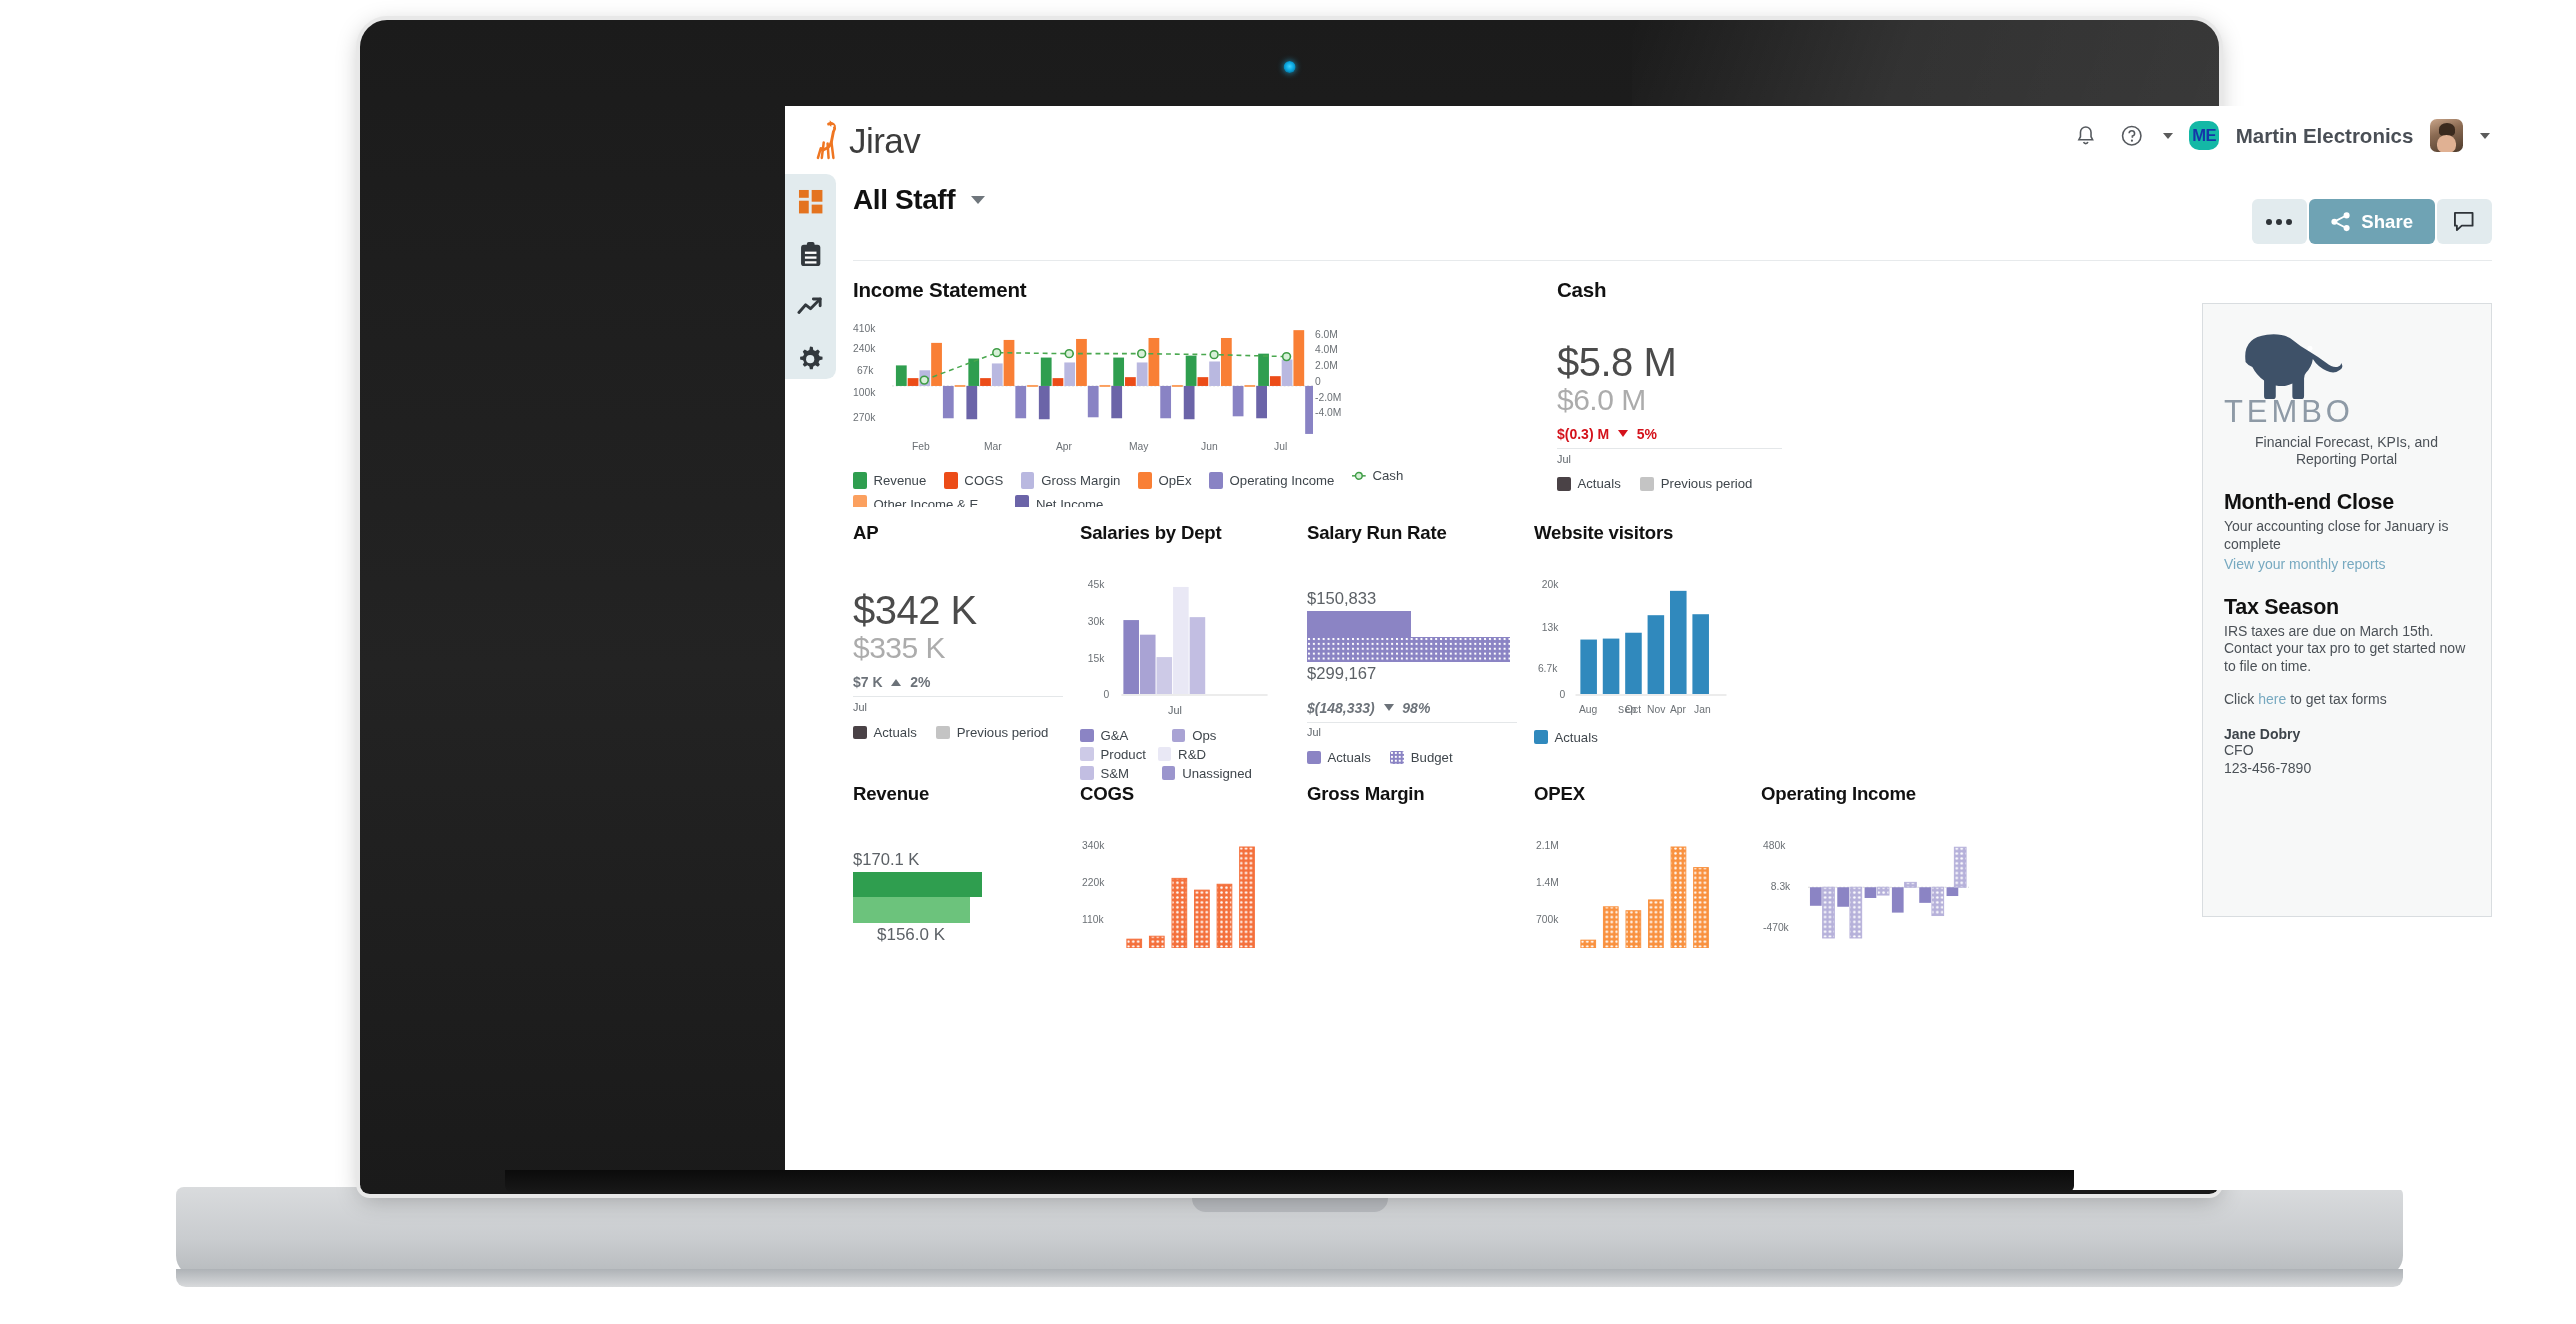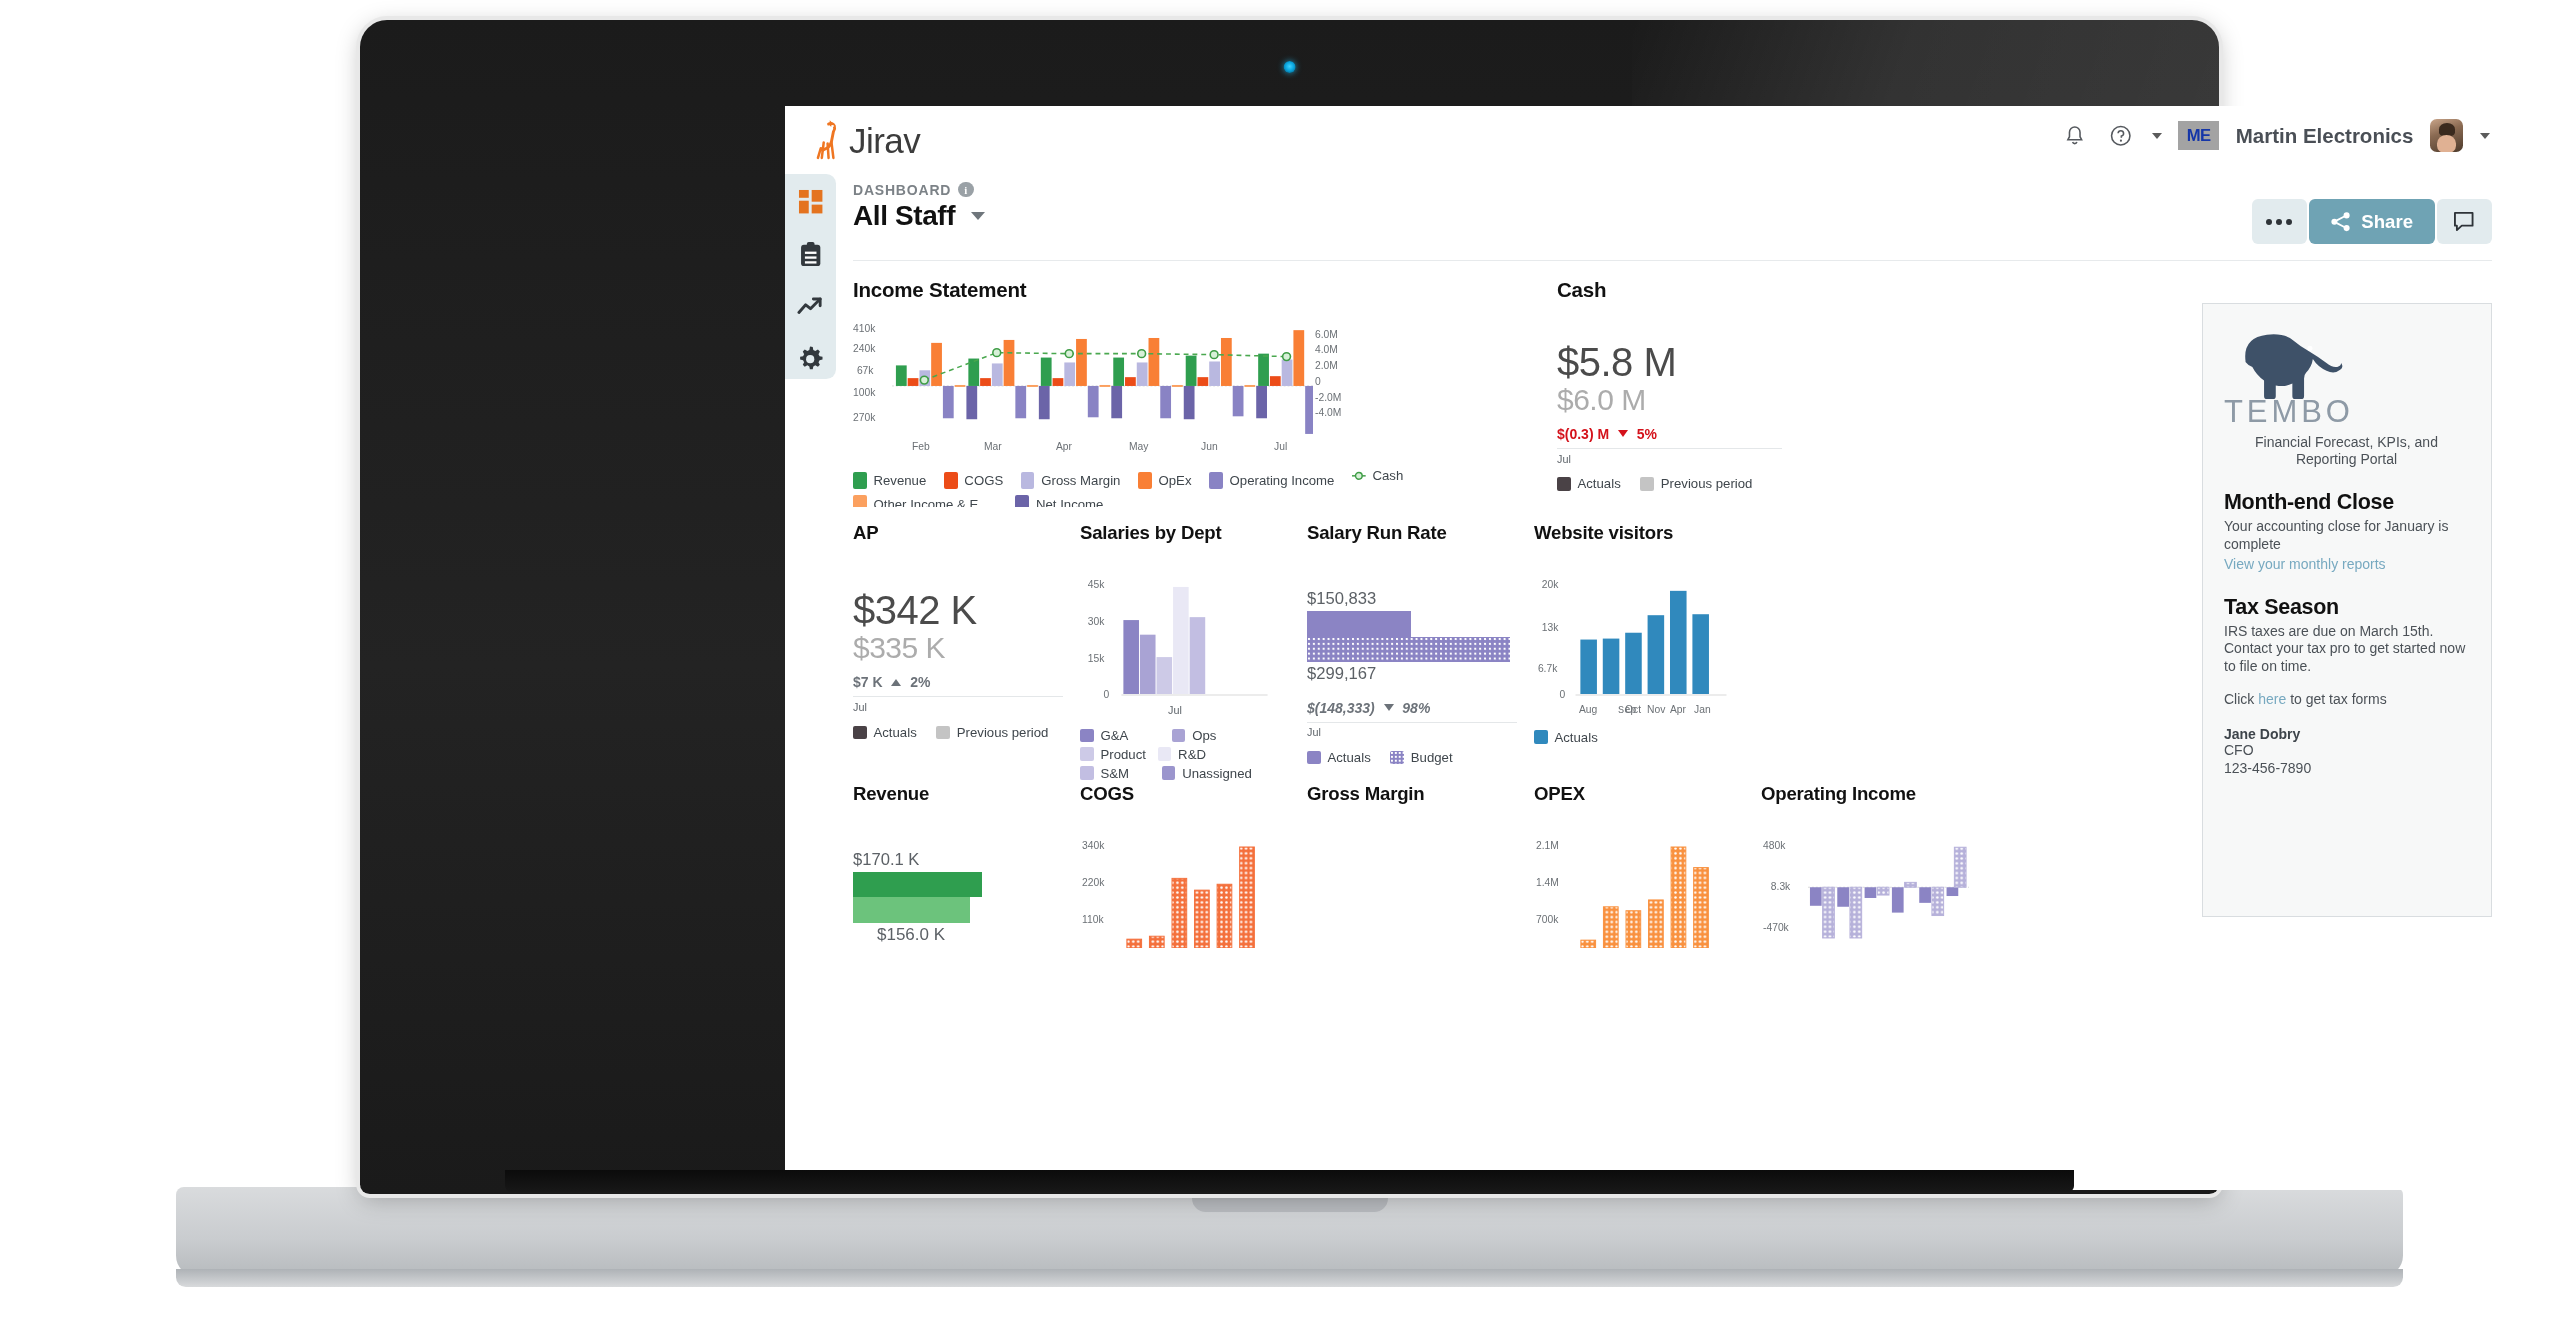--- a/index.html
+++ b/index.html
@@ -58,21 +58,21 @@
   
   .app { position:absolute; inset:0; background:#fff; }
 
   .topbar { position:absolute; left:0; top:0; width:100%; height:68px; background:#fff; }
   .logo { position:absolute; left:31px; top:13.7px; display:flex; align-items:center; gap:3.9px; }
   .logo-word { font-size:35px; letter-spacing:-0.5px; color:#3c3c3c; font-weight:400; }
 
   .top-right { position:absolute; right:25.4px; top:13.7px; display:flex; align-items:center; gap:16.6px; }
   .icon-btn { width:29px; height:29px; display:flex; align-items:center; justify-content:center; cursor:pointer; }
   .caret { width:0;height:0;border-left:5.9px solid transparent;border-right:5.9px solid transparent;border-top:6.8px solid #5b5b5b; }
-  .org-badge { width:41px; height:29px; border-radius:0; background:#a3a3a3; color:#1536a8;
+  .org-badge { width:30px; height:29px; border-radius:10px; background:#14b8a6; color:#1536a8;
     font-size:16.6px; font-weight:700; display:flex; align-items:center; justify-content:center; letter-spacing:-0.5px;}
   .org-name { font-size:20.5px; font-weight:700; color:#4a4f56; }
   .avatar { width:33px; height:33px; border-radius:6.8px; overflow:hidden;
     background:linear-gradient(160deg,#c9a58a 0%, #8a6a52 40%, #4c3a2c 100%); position:relative; }
   .avatar::after{content:"";position:absolute;left:6.8px;top:15.7px;width:19.6px;height:17.6px;border-radius:50% 50% 42% 42%;background:#e0b193;}
   .avatar::before{content:"";position:absolute;left:8.8px;top:3.9px;width:15.7px;height:12.7px;border-radius:50% 50% 30% 30%;background:#3a2a1e;}
 
   
   .rail { position:absolute; left:0; top:68px; width:51px; height:205px;
     background:#e2ebee; border-radius:0 9.8px 9.8px 0; display:flex; flex-direction:column;
@@ -216,24 +216,20 @@
           </div>
           <div class="rail-item">
             <svg width="26.4" height="26.4" viewBox="0 0 27 27">
               <path d="M13.5 0.5 l2.6 .5 .6 3 2 1.1 2.7-1.4 2 2 -1.4 2.7 1.1 2 3 .6 0 2.9 -3 .6 -1.1 2 1.4 2.7 -2 2 -2.7-1.4 -2 1.1 -.6 3 -2.9 0 -.6-3 -2-1.1 -2.7 1.4 -2-2 1.4-2.7 -1.1-2 -3-.6 0-2.9 3-.6 1.1-2 -1.4-2.7 2-2 2.7 1.4 2-1.1 .6-3 z" fill="#32383d"></path>
               <circle cx="13.5" cy="13.5" r="4.2" fill="#e2ebee"></circle>
             </svg>
           </div>
         </div>
 
         <div class="page-head">
-          <div class="crumb">
-            <span class="crumb-text">DASHBOARD</span>
-            <span class="info-dot">i</span>
-          </div>
           <div class="page-title">
             <span>All Staff</span>
             <span class="chev"></span>
           </div>
 
           <div class="head-actions">
             <div class="btn-ghost">
               <span class="dots">
                   <i></i>
                   <i></i>

